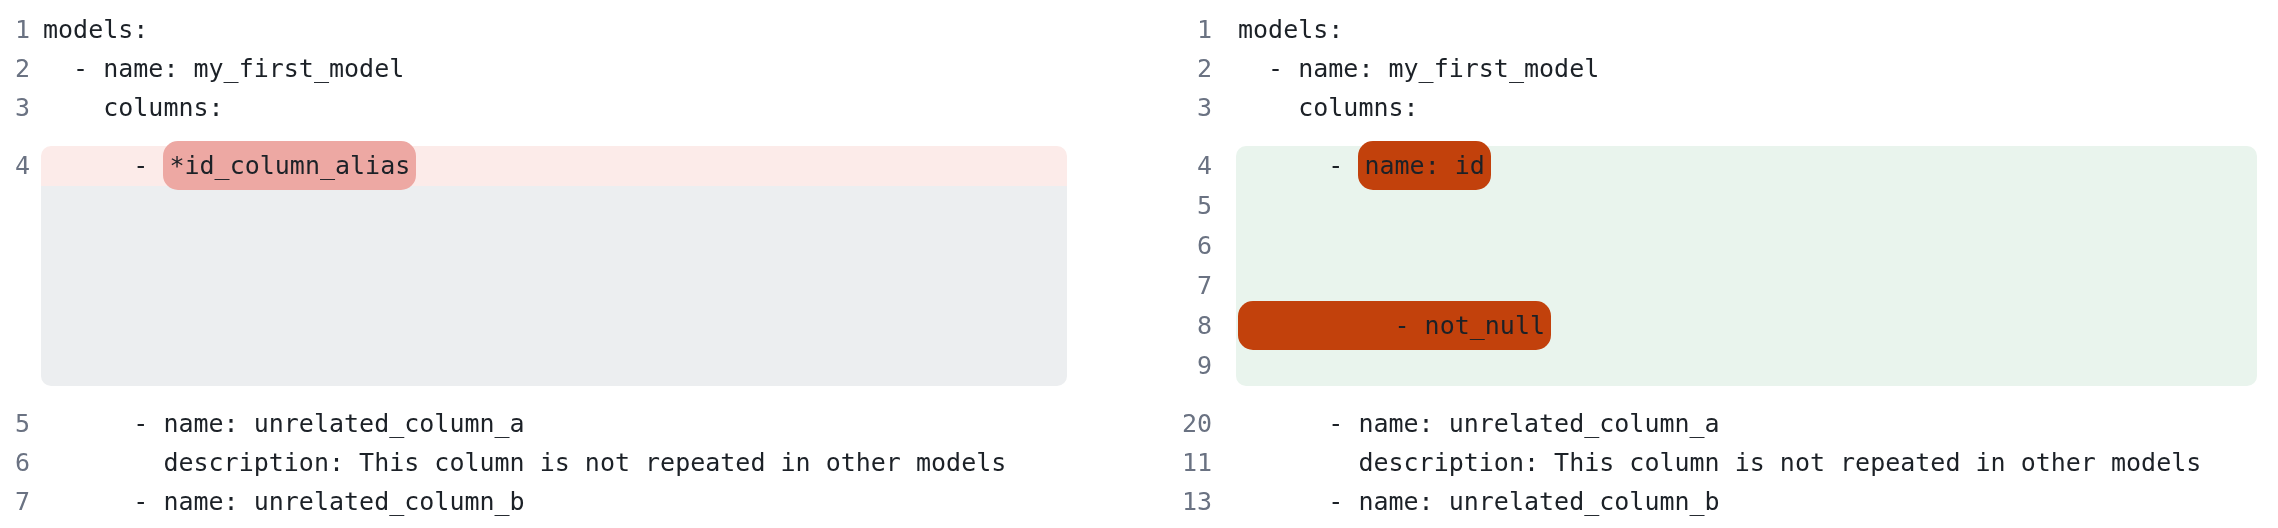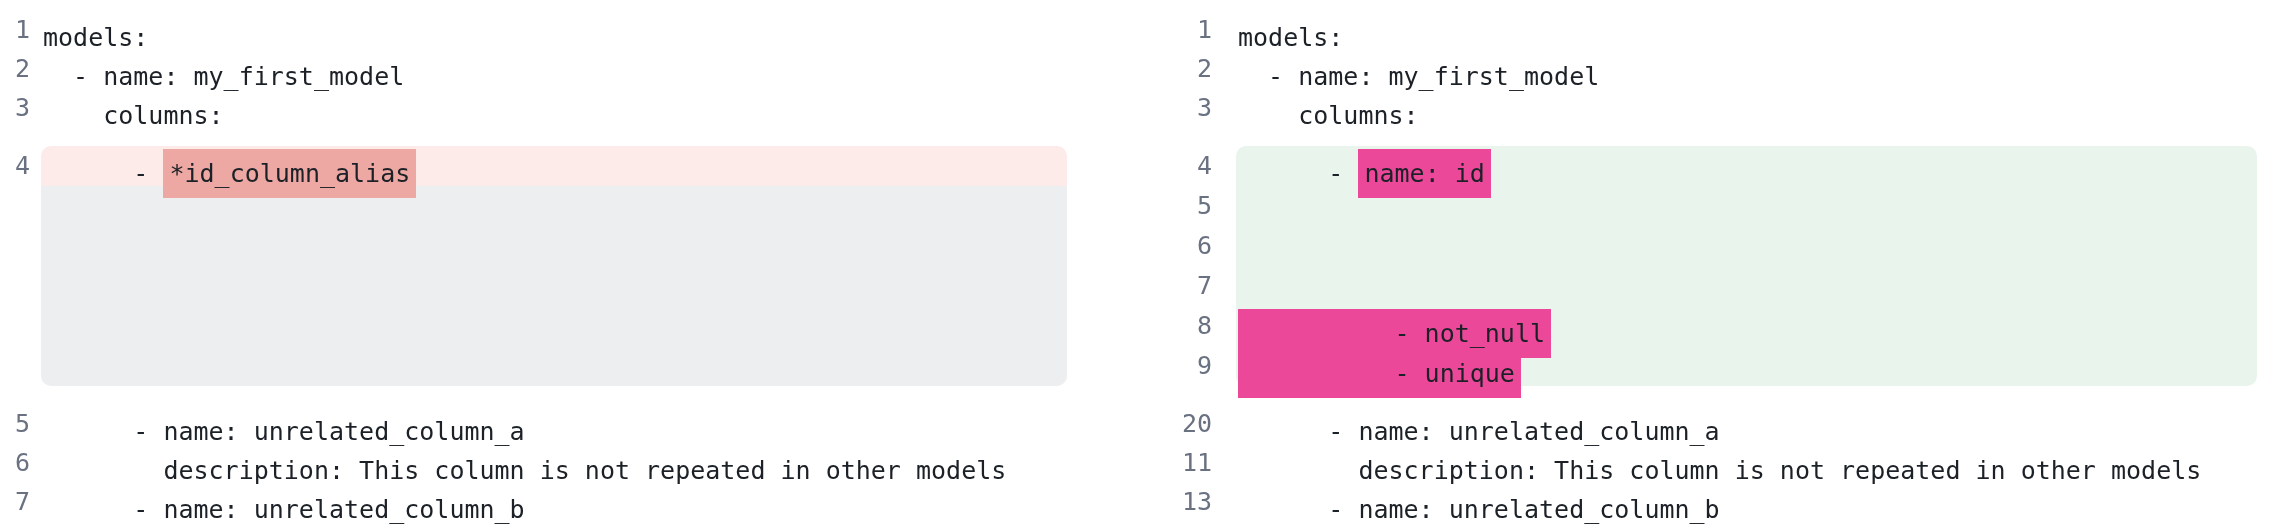--- a/index.html
+++ b/index.html
@@ -36,21 +36,21 @@
     position: absolute;
     top: 0;
     left: 0;
     text-align: right;
     color: #6a7282;
   }
   .pane-l .num { width: 30px; }
   .pane-r .num { width: 73px; }
   .txt {
     position: absolute;
-    top: 8px;
+    top: 0;
     white-space: pre;
   }
   .pane-l .txt { left: 43px; }
   .pane-r .txt { left: 99px; }
 
   
   .block {
     position: relative;
     border-radius: 10px;
   }
@@ -66,25 +66,25 @@
     border-radius: 10px 10px 0 0;
   }
   .filler {
     height: 200px;
     background: #eceef0;
     border-radius: 0 0 10px 10px;
   }
   .added-block { background: #e9f4ed; }
 
   .tok {
-    border-radius: 0;
+    border-radius: 15px;
     padding: 10px 6px;
   }
   .tok-del { background: #eda8a3; }
-  .tok-add { background: #ec4899; }
+  .tok-add { background: #c2410c; }
 </style>
 </head>
 <body>
 
 <div class="wrap">
 
   <div class="pane pane-l">
     <div class="code">
 
       <div class="row">
@@ -153,21 +153,20 @@
         </div>
         <div class="row">
           <span class="num">7</span>
         </div>
         <div class="row">
           <span class="num">8</span>
           <span class="txt"><span></span><span class="tok tok-add">          - not_null</span></span>
         </div>
         <div class="row">
           <span class="num">9</span>
-          <span class="txt"><span></span><span class="tok tok-add">          - unique</span></span>
         </div>
       </div>
 
       <div class="row">
         <span class="num">20</span>
         <span class="txt">      - name: unrelated_column_a</span>
       </div>
       <div class="row">
         <span class="num">11</span>
         <span class="txt">        description: This column is not repeated in other models</span>

